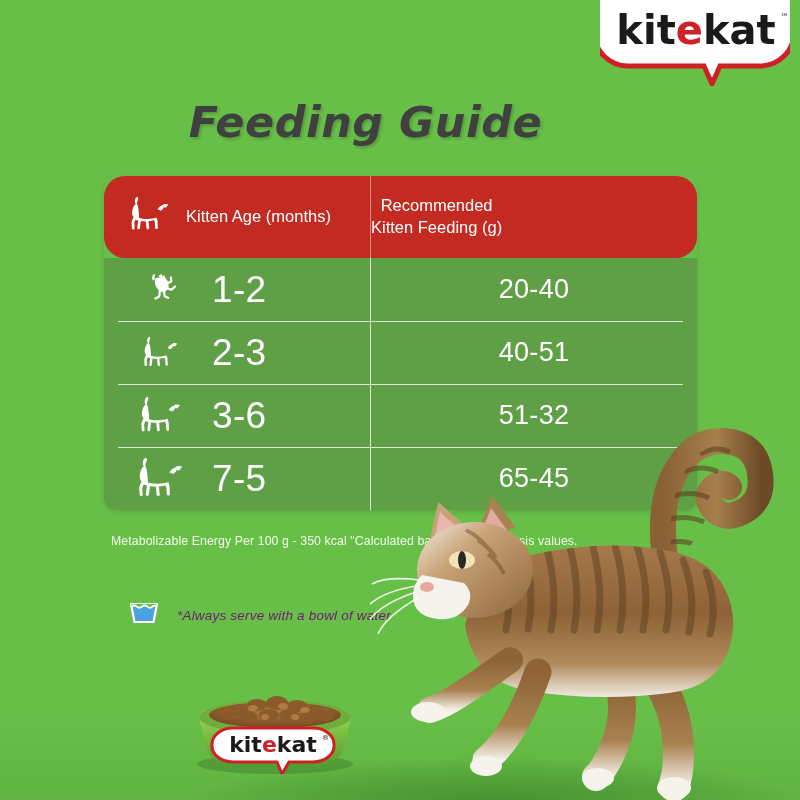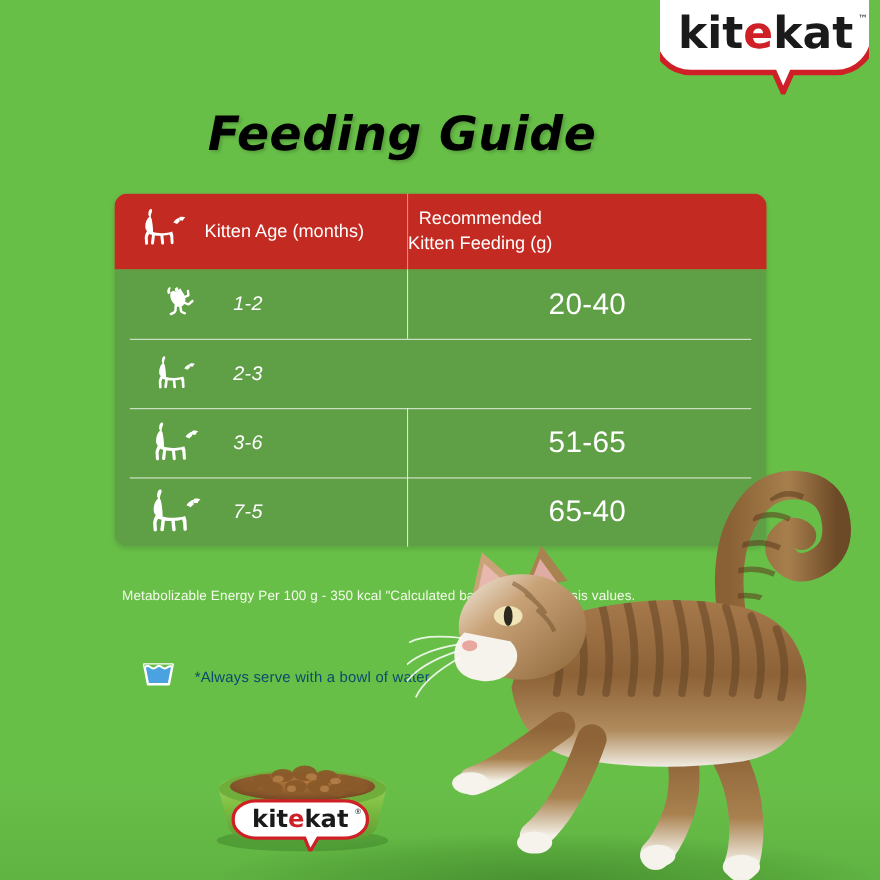--- a/index.html
+++ b/index.html
@@ -24,32 +24,32 @@
   }
 
   
   #brand-logo{ position:absolute; left:600px; top:-6px; width:190px; height:92px; }
 
   
   #page-title{
     position:absolute; top:97px; left:0; width:731px; text-align:center;
     font-family:"DejaVu Sans", sans-serif;
     font-size:43px; font-weight:bold; font-style:italic;
-    color:#000000; letter-spacing:.5px;
+    color:#404040; letter-spacing:.5px;
     text-shadow:2px 2px 3px rgba(0,0,0,.18);
   }
 
   
   #feeding-table{
     position:absolute; left:104px; top:176px; width:593px;
     border-radius:12px; overflow:hidden;
     box-shadow:0 2px 5px rgba(0,0,0,.12);
   }
   .thead{
-    display:flex; background:#c32a21; height:69px; align-items:center;
+    display:flex; background:#c32a21; height:82px; align-items:center;border-radius:21px;
   }
   .th-left{ width:266px; display:flex; align-items:center; padding-left:20px; }
   .th-right{
     flex:1; border-left:1px solid rgba(255,255,255,.45);
     height:100%; display:flex; align-items:center; justify-content:flex-start;
     text-align:center;
   }
   .th-text{
     color:#fff; font-size:16.5px; line-height:1.32; font-weight:400;
   }
@@ -64,36 +64,36 @@
   .td-left{
     width:266px; height:100%; display:flex; align-items:center; padding-left:20px;
   }
   .td-right{
     flex:1; height:100%; display:flex; align-items:center; justify-content:center;
     border-left:1px solid rgba(255,255,255,.75);
     text-align:center;
   }
   .cat-cell-icon{ width:74px; display:flex; justify-content:center; align-items:center; }
   .age-text{
-    color:#fff; font-size:18px; font-weight:500; margin-left:14px; letter-spacing:.3px;font-style:italic;
+    color:#fff; font-size:37px; font-weight:500; margin-left:14px; letter-spacing:.3px;
   }
   .amount-text{
     color:#fff; font-size:27px; font-weight:500; letter-spacing:.3px;
   }
 
   
   #energy-note{
     position:absolute; left:111px; top:534px;
     color:#f2fbe9; font-size:12.3px; letter-spacing:.1px;
   }
   #water-note-row{
     position:absolute; left:127px; top:600px; display:flex; align-items:center;
   }
   #water-note-text{
-    color:#0c4a6e; font-size:13.5px; margin-left:16px; letter-spacing:.2px;
+    color:#701a75; font-size:13.5px; margin-left:16px; letter-spacing:.2px;font-style:italic;
   }
 
   
   #food-bowl{ position:absolute; left:185px; top:684px; width:180px; height:90px; }
 
   
   #walking-cat{ position:absolute; left:370px; top:410px; width:440px; height:390px; }
 </style>
 </head>
 <body>
@@ -164,57 +164,60 @@
             <g fill="#ffffff">
               <path d="M12 9c-.5-3.8.7-6.6 2.4-7 1.7-.4 2 1.7 1 3.6-.9 2.2-1.2 4-.7 6.1z"></path>
               <path d="M15.3 12.1c1.2 6.2 1.6 10.5 1.5 14.5 3.8 1.2 8.6 1.4 13.3.9 2.9-.3 5.4-.8 7.2-1.5l1.3 4.2c0 .4-.1.7-.1 1.1l.4 6.7c0 .9-.6 1.6-1.5 1.6s-1.6-.6-1.6-1.5l-.4-6.2-1-2.7c-1.8.6-4 1.1-6.5 1.3l.8 7.8c.1.9-.5 1.6-1.4 1.7s-1.6-.5-1.7-1.4l-.8-7.9c-2 0-4-.1-5.9-.4l-.9 8.2c-.1.9-.9 1.5-1.8 1.4s-1.5-.9-1.4-1.8l1.1-8.6c-1.2-.3-2.2-.6-3.1-1-.7 1.2-1.3 2.6-1.5 3.9l.4 6.1c0 .9-.6 1.6-1.5 1.6-.9 0-1.6-.6-1.6-1.5l-.4-6.6c0-.2 0-.5.1-.7.4-2.1 1.3-4.2 2.3-5.9-1.2-1.2-1.9-2.7-1.9-4.9 0-4.6 1.9-8.7 4.6-10.9z"></path>
               <path d="M38.5 16.4c1.4-2.6 4-4.6 7-5.3-.5 1.4-.7 3-.4 4.6-1.1.6-2 1.4-2.6 2.4z"></path>
               <path d="M45.3 10.5c2.1-.6 4.2-.5 6 .3-1.2.9-2.1 2.2-2.7 3.6-1.1-.2-2.2-.2-3.4 0-.2-1.4-.1-2.7.1-3.9z"></path>
             </g>
           </svg>
         </span>
         <span class="age-text">2-3</span>
       </div>
+      <div class="td-right">
+        <span class="amount-text">40-51</span>
+      </div>
     </div>
 
     <div class="trow">
       <div class="td-left">
         <span class="cat-cell-icon">
           <svg width="54" height="42" viewBox="0 0 60 46">
             <g fill="#ffffff">
               <path d="M12 9c-.5-3.8.7-6.6 2.4-7 1.7-.4 2 1.7 1 3.6-.9 2.2-1.2 4-.7 6.1z"></path>
               <path d="M15.3 12.1c1.2 6.2 1.6 10.5 1.5 14.5 3.8 1.2 8.6 1.4 13.3.9 2.9-.3 5.4-.8 7.2-1.5l1.3 4.2c0 .4-.1.7-.1 1.1l.4 6.7c0 .9-.6 1.6-1.5 1.6s-1.6-.6-1.6-1.5l-.4-6.2-1-2.7c-1.8.6-4 1.1-6.5 1.3l.8 7.8c.1.9-.5 1.6-1.4 1.7s-1.6-.5-1.7-1.4l-.8-7.9c-2 0-4-.1-5.9-.4l-.9 8.2c-.1.9-.9 1.5-1.8 1.4s-1.5-.9-1.4-1.8l1.1-8.6c-1.2-.3-2.2-.6-3.1-1-.7 1.2-1.3 2.6-1.5 3.9l.4 6.1c0 .9-.6 1.6-1.5 1.6-.9 0-1.6-.6-1.6-1.5l-.4-6.6c0-.2 0-.5.1-.7.4-2.1 1.3-4.2 2.3-5.9-1.2-1.2-1.9-2.7-1.9-4.9 0-4.6 1.9-8.7 4.6-10.9z"></path>
               <path d="M38.5 16.4c1.4-2.6 4-4.6 7-5.3-.5 1.4-.7 3-.4 4.6-1.1.6-2 1.4-2.6 2.4z"></path>
               <path d="M45.3 10.5c2.1-.6 4.2-.5 6 .3-1.2.9-2.1 2.2-2.7 3.6-1.1-.2-2.2-.2-3.4 0-.2-1.4-.1-2.7.1-3.9z"></path>
             </g>
           </svg>
         </span>
         <span class="age-text">3-6</span>
       </div>
       <div class="td-right">
-        <span class="amount-text">51-65</span>
+        <span class="amount-text">51-32</span>
       </div>
     </div>
 
     <div class="trow">
       <div class="td-left">
         <span class="cat-cell-icon">
           <svg width="60" height="46" viewBox="0 0 60 46">
             <g fill="#ffffff">
               <path d="M12 9c-.5-3.8.7-6.6 2.4-7 1.7-.4 2 1.7 1 3.6-.9 2.2-1.2 4-.7 6.1z"></path>
               <path d="M15.3 12.1c1.2 6.2 1.6 10.5 1.5 14.5 3.8 1.2 8.6 1.4 13.3.9 2.9-.3 5.4-.8 7.2-1.5l1.3 4.2c0 .4-.1.7-.1 1.1l.4 6.7c0 .9-.6 1.6-1.5 1.6s-1.6-.6-1.6-1.5l-.4-6.2-1-2.7c-1.8.6-4 1.1-6.5 1.3l.8 7.8c.1.9-.5 1.6-1.4 1.7s-1.6-.5-1.7-1.4l-.8-7.9c-2 0-4-.1-5.9-.4l-.9 8.2c-.1.9-.9 1.5-1.8 1.4s-1.5-.9-1.4-1.8l1.1-8.6c-1.2-.3-2.2-.6-3.1-1-.7 1.2-1.3 2.6-1.5 3.9l.4 6.1c0 .9-.6 1.6-1.5 1.6-.9 0-1.6-.6-1.6-1.5l-.4-6.6c0-.2 0-.5.1-.7.4-2.1 1.3-4.2 2.3-5.9-1.2-1.2-1.9-2.7-1.9-4.9 0-4.6 1.9-8.7 4.6-10.9z"></path>
               <path d="M38.5 16.4c1.4-2.6 4-4.6 7-5.3-.5 1.4-.7 3-.4 4.6-1.1.6-2 1.4-2.6 2.4z"></path>
               <path d="M45.3 10.5c2.1-.6 4.2-.5 6 .3-1.2.9-2.1 2.2-2.7 3.6-1.1-.2-2.2-.2-3.4 0-.2-1.4-.1-2.7.1-3.9z"></path>
             </g>
           </svg>
         </span>
         <span class="age-text">7-5</span>
       </div>
       <div class="td-right">
-        <span class="amount-text">65-40</span>
+        <span class="amount-text">65-45</span>
       </div>
     </div>
 
   </div>
 </div>
 
 <div id="energy-note">Metabolizable Energy Per 100 g - 350 kcal "Calculated basis typical analysis values.</div>
 
 <div id="water-note-row">
   <span>

